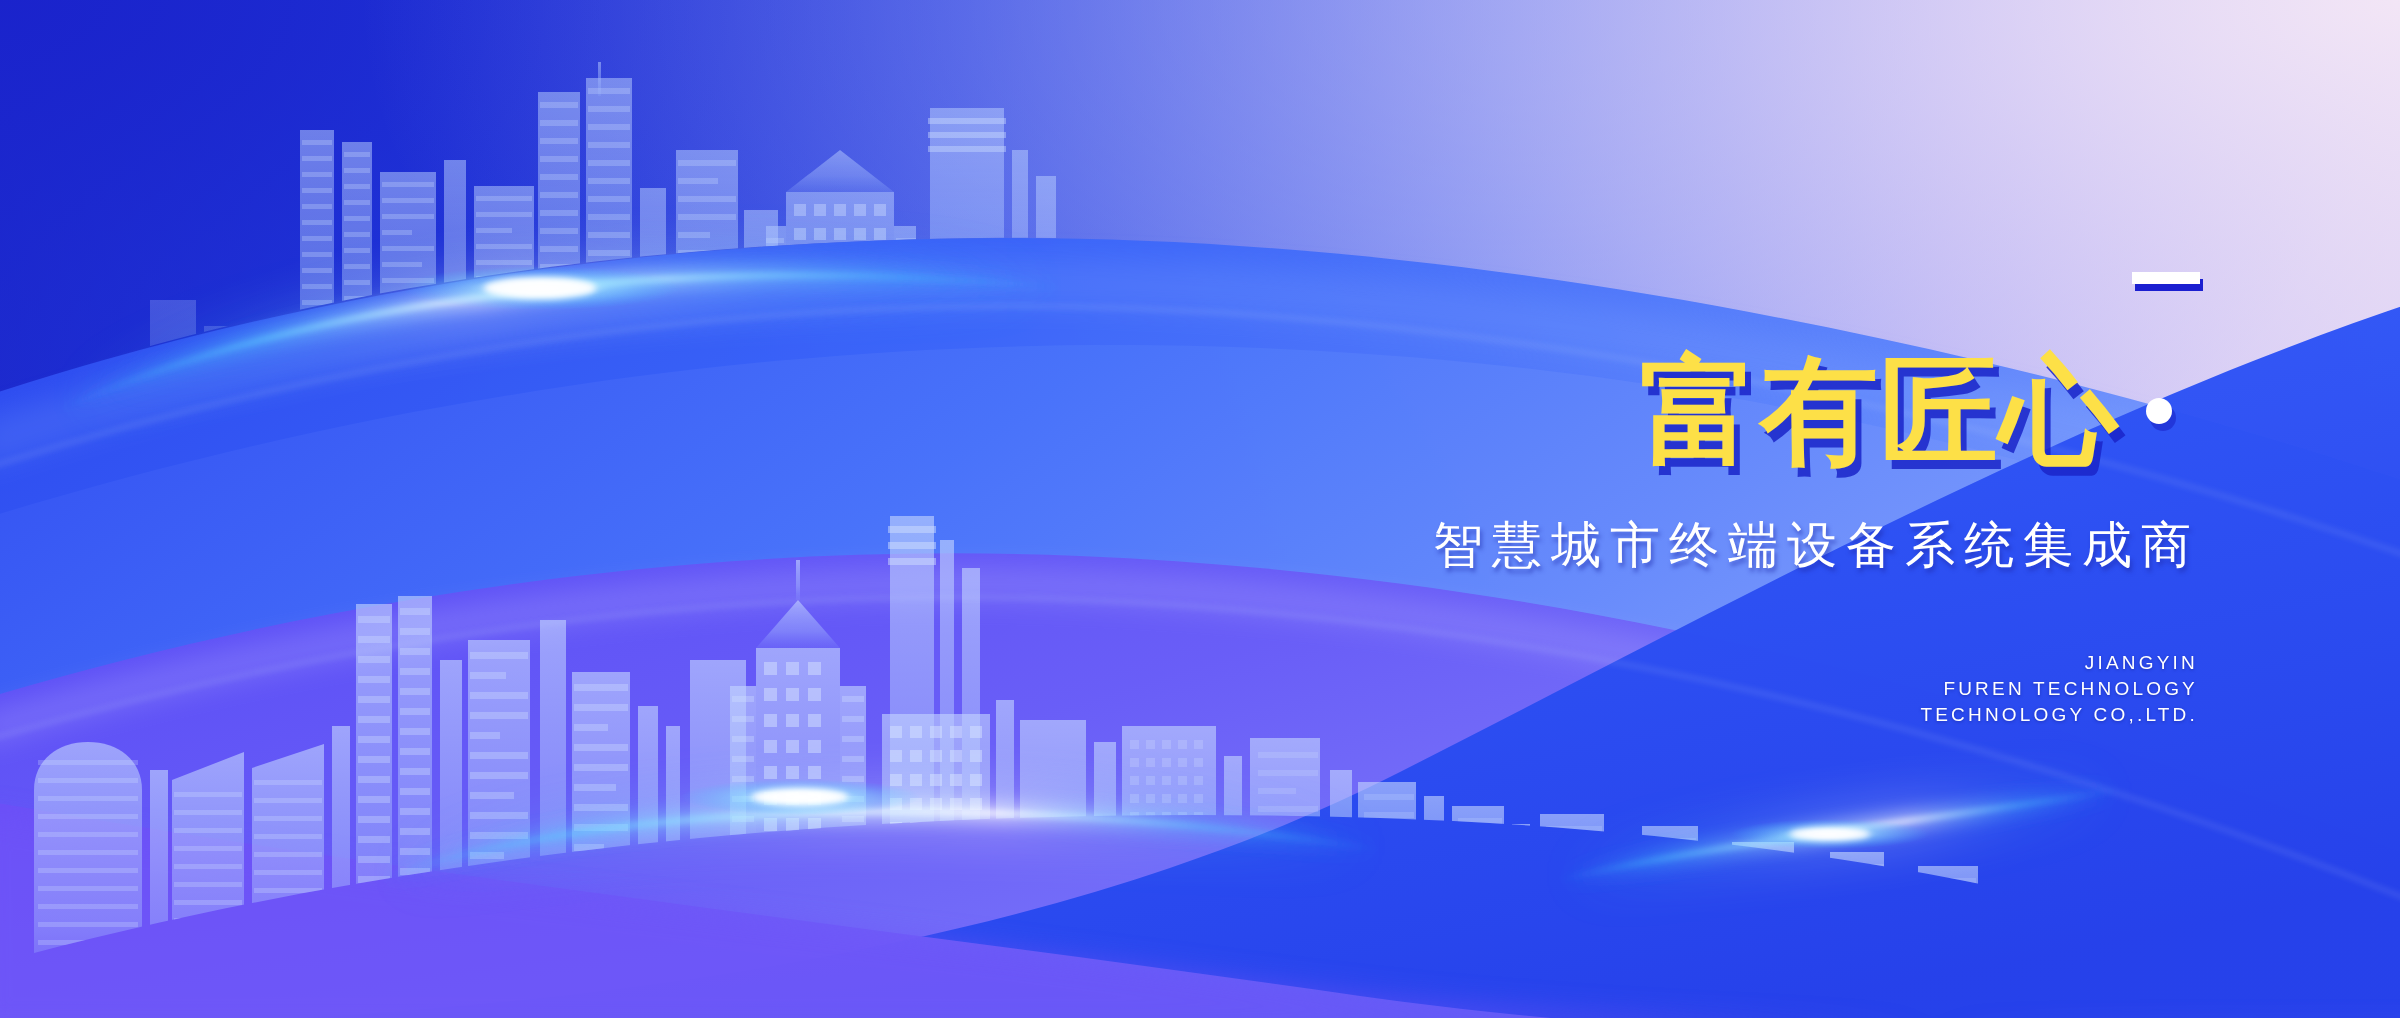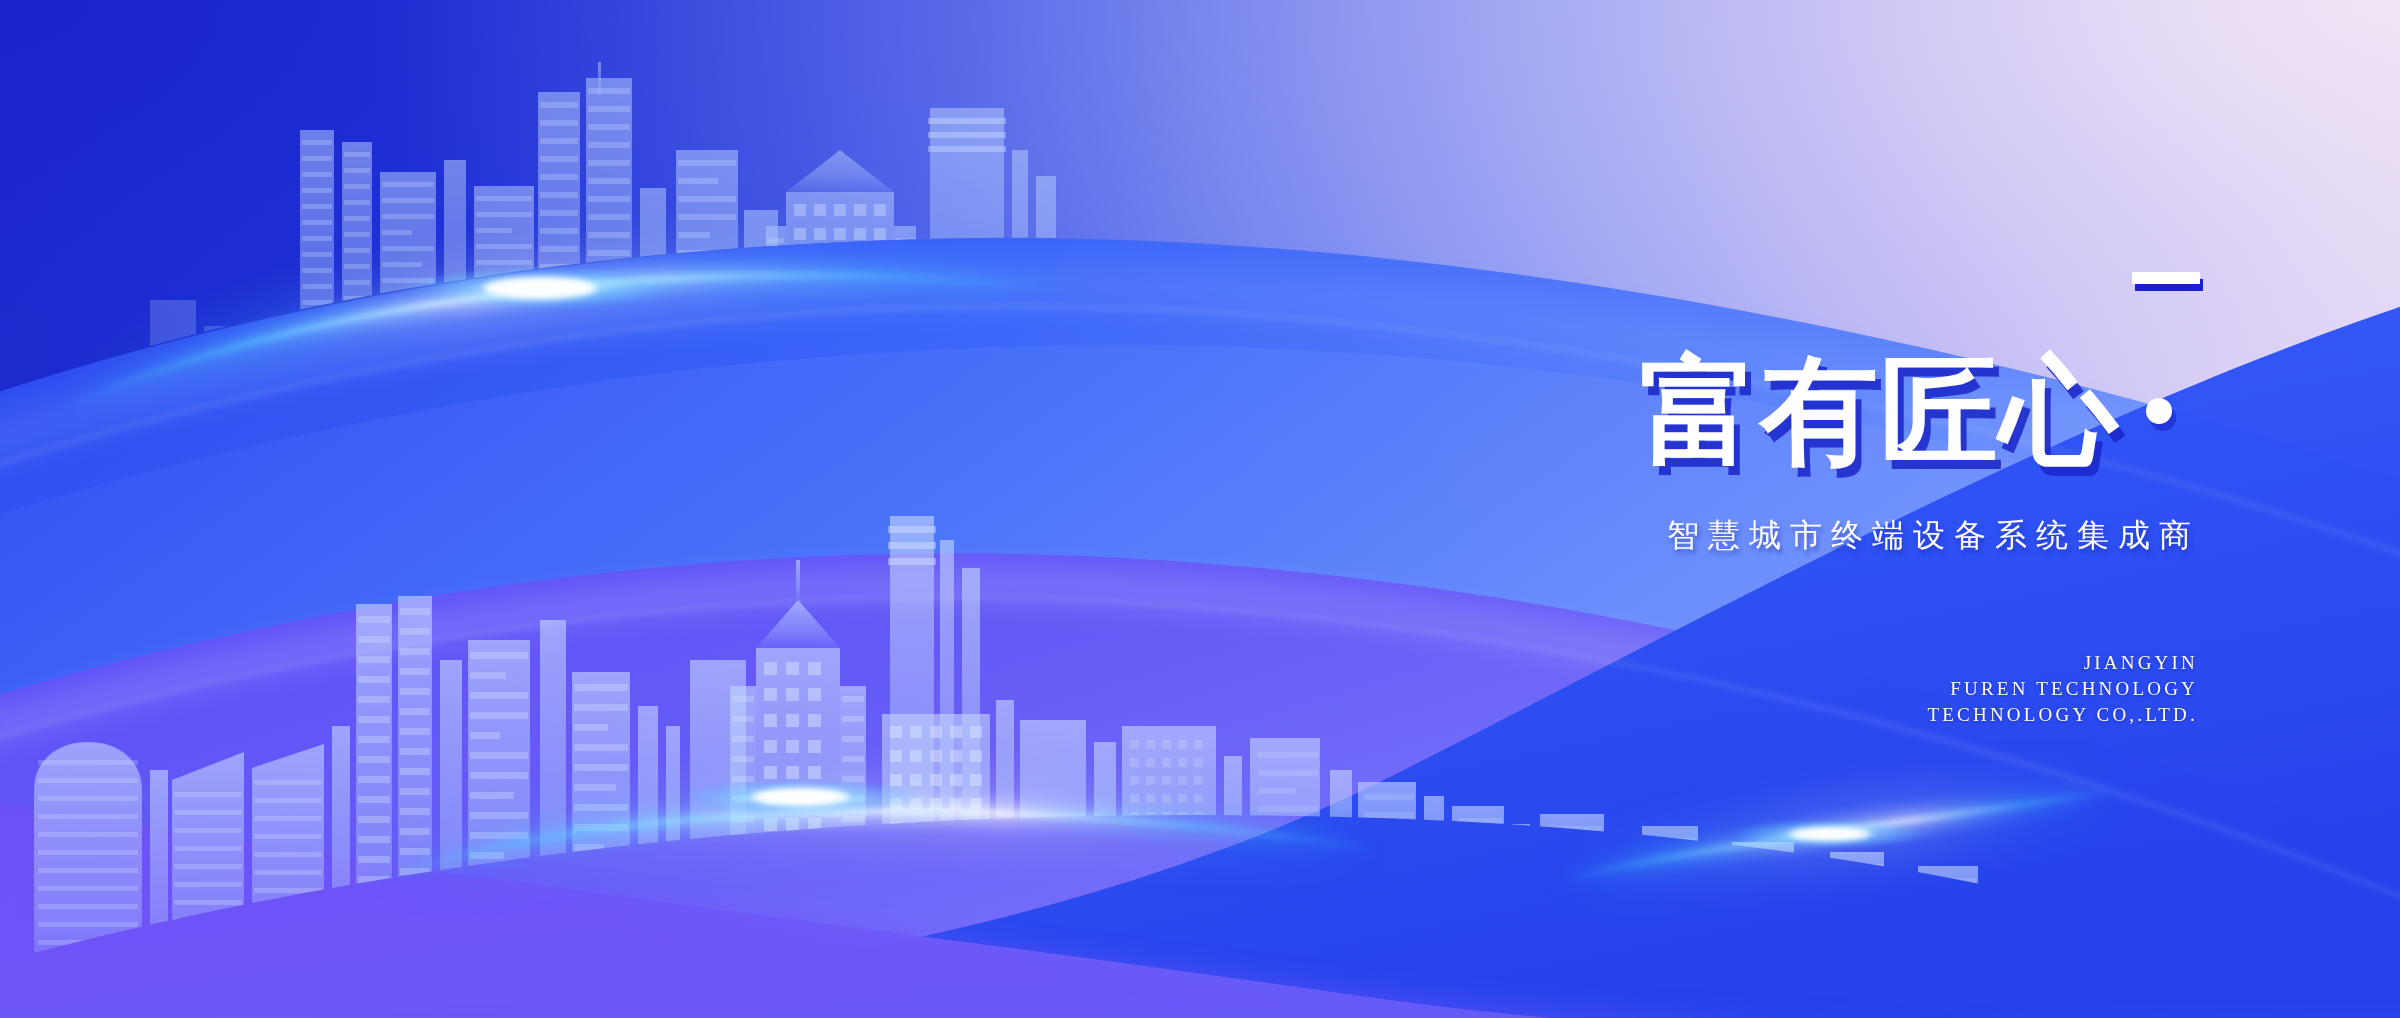--- a/index.html
+++ b/index.html
@@ -53,61 +53,61 @@
     display: flex;
     align-items: center;
     justify-content: flex-end;
     gap: 0px;
     white-space: nowrap;
   }
   .title-seg {
     font-size: 118px;
     line-height: 1;
     font-weight: 700;
-    color: #ffffff;
+    color: #fde047;
     letter-spacing: 2px;
     text-shadow: 6px 9px 0 rgba(26,36,200,0.85);
     font-family: "DejaVu Sans", "Liberation Sans", sans-serif;
   }
   #title-dot {
     width: 26px;
     height: 26px;
     border-radius: 50%;
     background: #ffffff;
     margin: 0 30px 0 26px;
     flex: 0 0 auto;
     box-shadow: 4px 7px 0 rgba(26,36,200,0.6);
   }
 
   #subtitle {
     position: absolute;
     right: 200px;
     top: 518px;
-    font-size: 32px;
+    font-size: 50px;
     line-height: 1.1;
     color: #ffffff;
     letter-spacing: 9px;
     font-weight: 400;
     text-shadow: 2px 4px 4px rgba(30,40,170,0.55);
     white-space: nowrap;
     font-family: "DejaVu Sans", "Liberation Sans", sans-serif;
   }
 
   #company-en {
     position: absolute;
     right: 202px;
     top: 650px;
     text-align: right;
     color: #ffffff;
     font-size: 19px;
     line-height: 26px;
     letter-spacing: 3.2px;
     font-weight: 400;
     text-shadow: 0 1px 3px rgba(20,30,140,0.5);
-    font-family: Liberation Serif, serif;
+    font-family: Liberation Sans, sans-serif;
   }
   #company-en div { white-space: nowrap; }
 </style>
 </head>
 <body>
 
 <div id="banner">
 
   <svg class="layer" viewBox="0 0 2400 1018" preserveAspectRatio="none" xmlns="http://www.w3.org/2000/svg">
     <defs>

